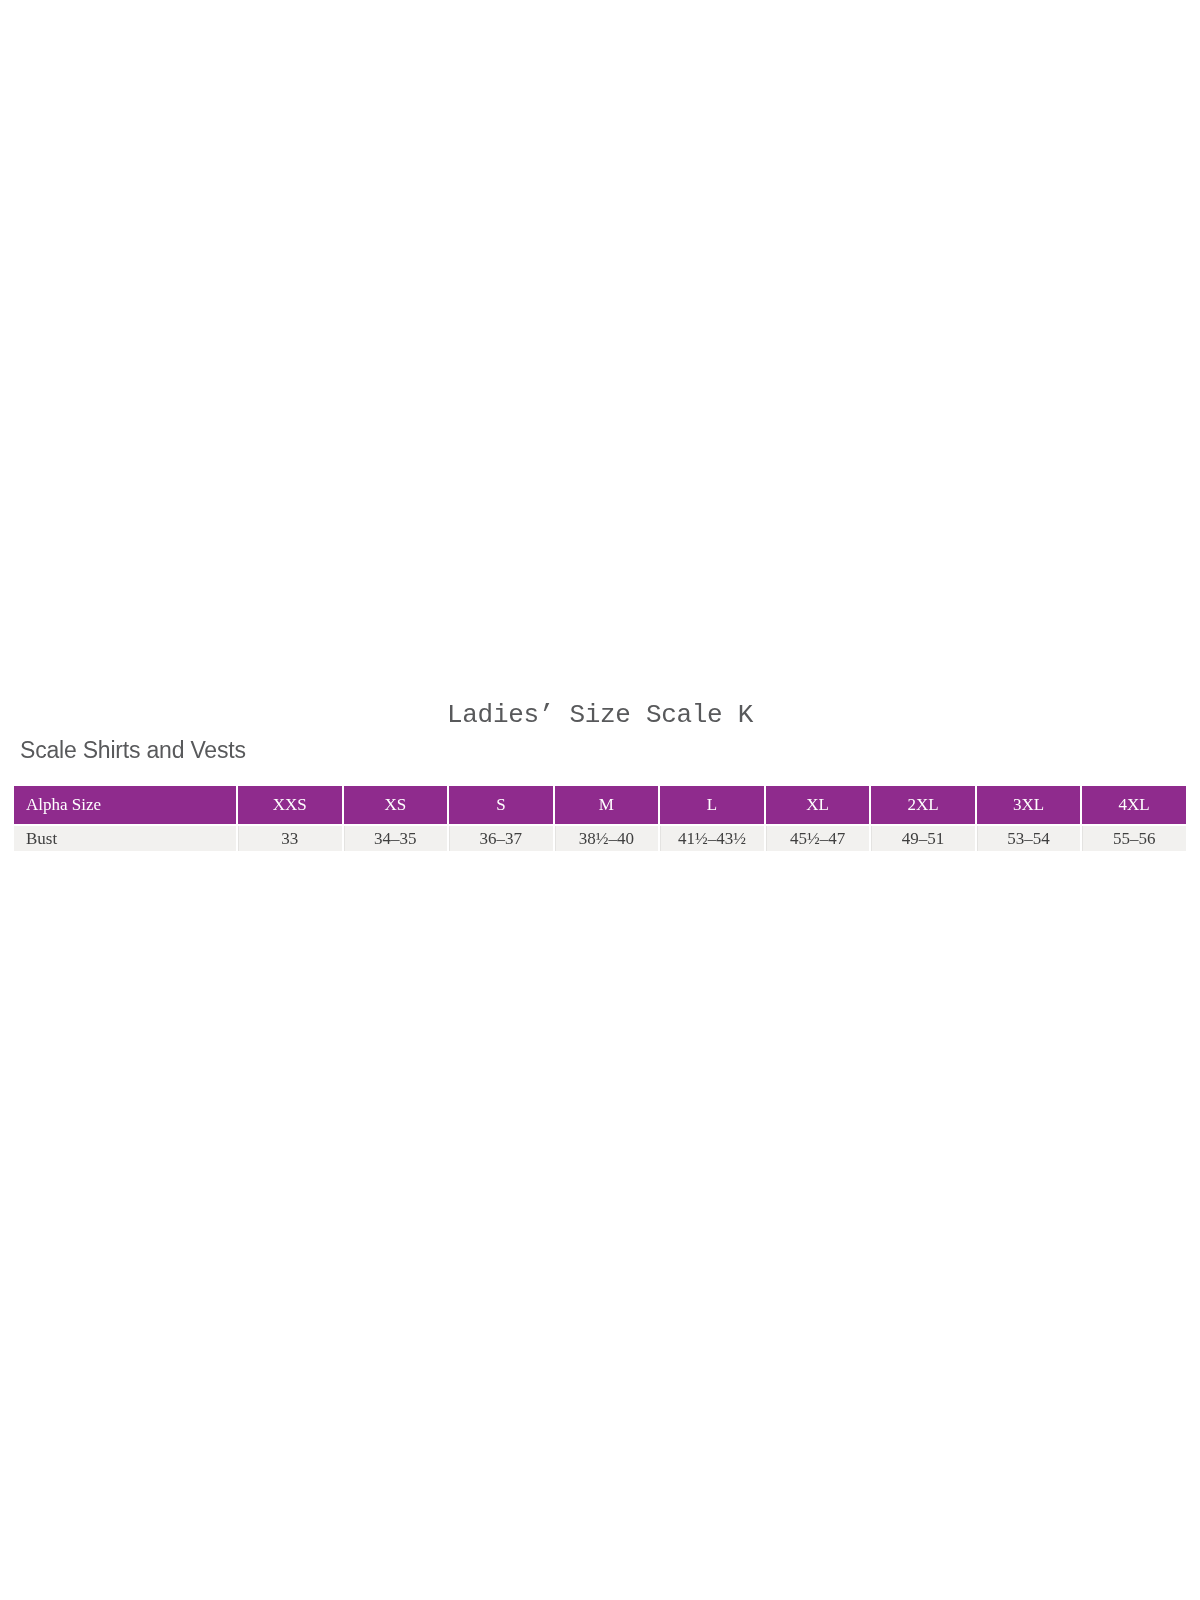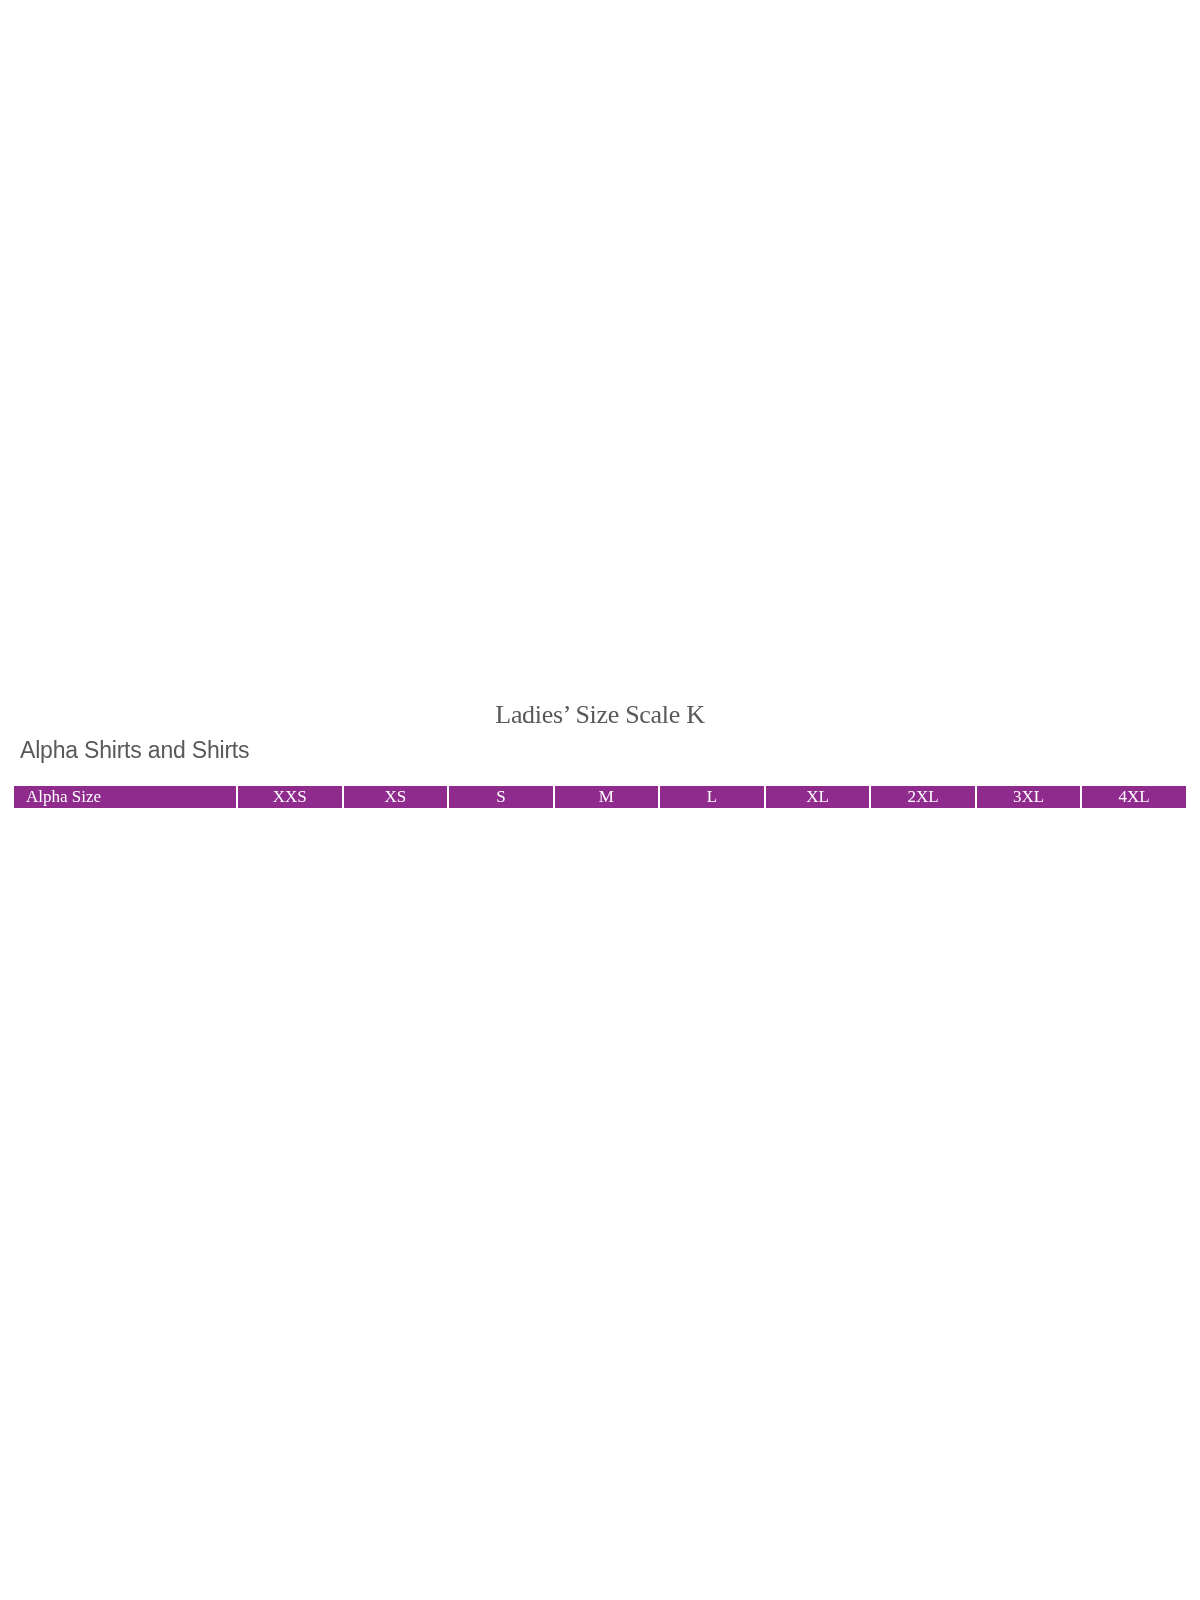--- a/index.html
+++ b/index.html
@@ -13,21 +13,21 @@
     height: 1600px;
     background: #ffffff;
     overflow: hidden;
   }
   .page-title {
     position: absolute;
     top: 700px;
     left: 0;
     width: 1200px;
     text-align: center;
-    font-family: Liberation Serif, serif;
+    font-family: Liberation Mono, monospace;
     font-size: 26px;
     line-height: 30px;
     color: var(--title-text, #58595b);
     letter-spacing: -0.3px;
   }
   .section-subtitle {
     position: absolute;
     top: 737px;
     left: 20px;
     font-family: "Liberation Sans", sans-serif;
@@ -48,21 +48,21 @@
     border-spacing: 2px;
     table-layout: fixed;
     font-family: "Liberation Serif", "DejaVu Serif", serif;
     font-size: 17px;
     color: var(--body-text, #3f3f3f);
   }
   table.size-table th {
     background: var(--header-bg, #8f2b8d);
     color: var(--header-text, #ffffff);
     font-weight: normal;
-    height: 22px;
+    height: 38px;
     padding: 0;
     text-align: center;
     vertical-align: middle;
   }
   table.size-table th.row-head {
     text-align: left;
     padding-left: 12px;
   }
   table.size-table td {
     height: 25px;
@@ -81,21 +81,21 @@
   table.size-table tr.alt td {
     background: var(--row-alt-bg, #f2f1ef);
   }
 </style>
 </head>
 <body>
 
 <div id="page">
   <div class="page-title">Ladies’ Size Scale K</div>
 
-  <div class="section-subtitle">Alpha Shirts and Shirts</div>
+  <div class="section-subtitle">Scale Shirts and Vests</div>
 
   <div class="size-table-wrap">
     <table class="size-table">
       <colgroup>
         <col style="width:222px">
         <col>
           <col>
           <col>
           <col>
           <col>
@@ -112,16 +112,28 @@
             <th>S</th>
             <th>M</th>
             <th>L</th>
             <th>XL</th>
             <th>2XL</th>
             <th>3XL</th>
             <th>4XL</th>
           </tr>
       </thead>
       <tbody>
+          <tr class="alt">
+            <td class="row-label">Bust</td>
+            <td>33</td>
+            <td>34–35</td>
+            <td>36–37</td>
+            <td>38½–40</td>
+            <td>41½–43½</td>
+            <td>45½–47</td>
+            <td>49–51</td>
+            <td>53–54</td>
+            <td>55–56</td>
+          </tr>
         </tbody>
     </table>
   </div>
 </div>
 
 </body></html>

